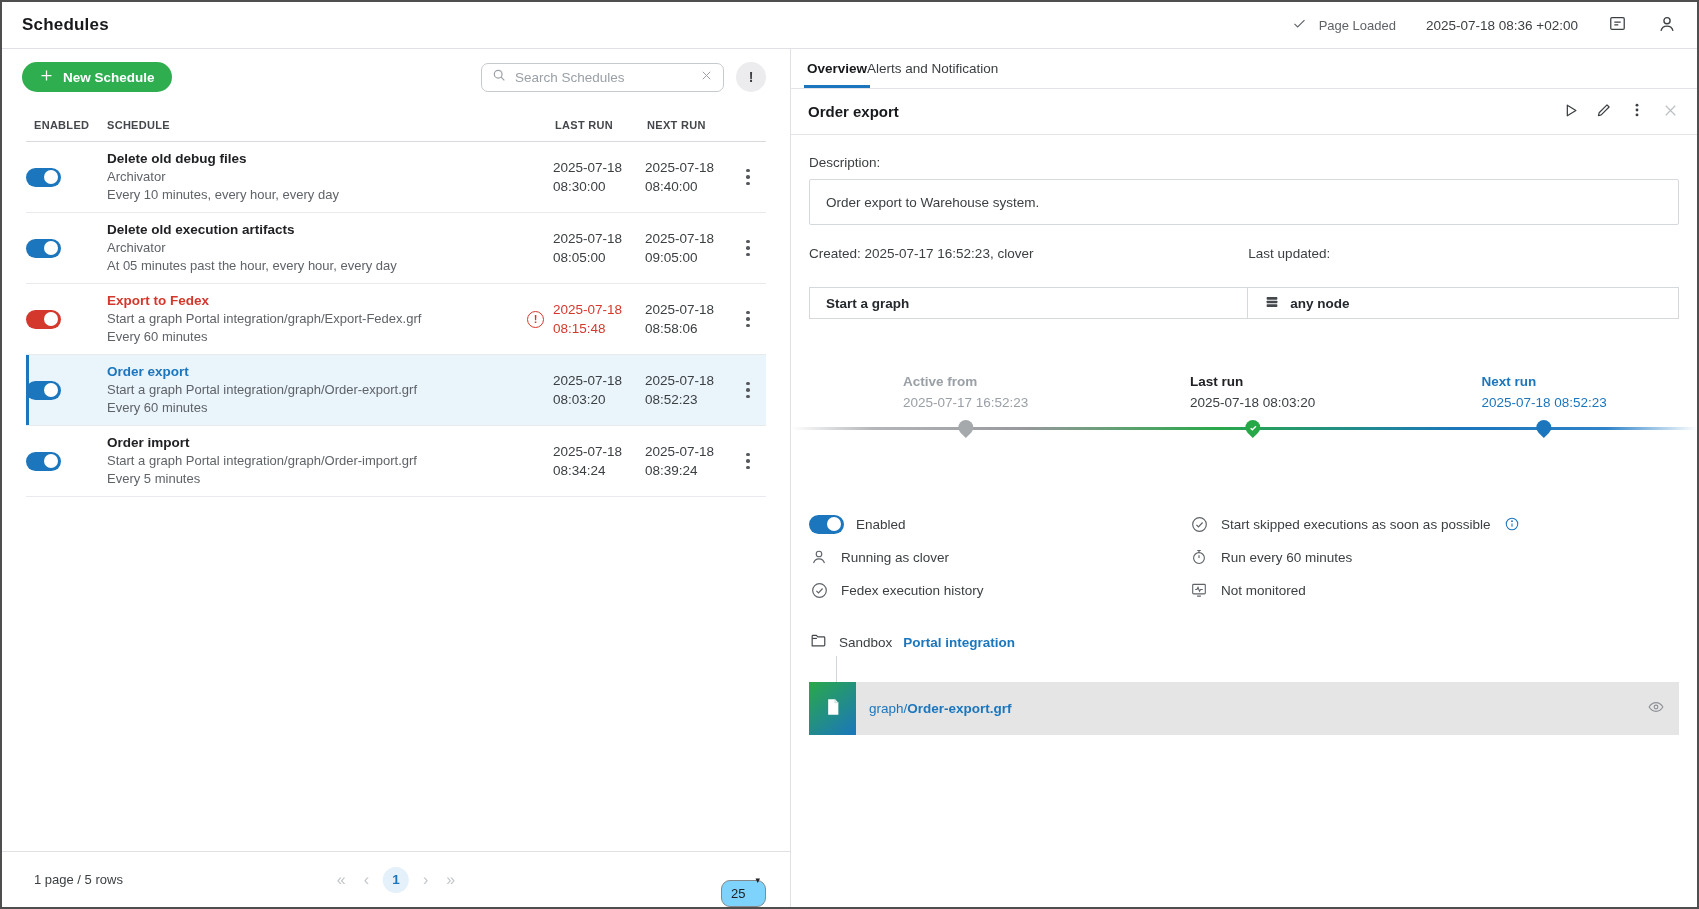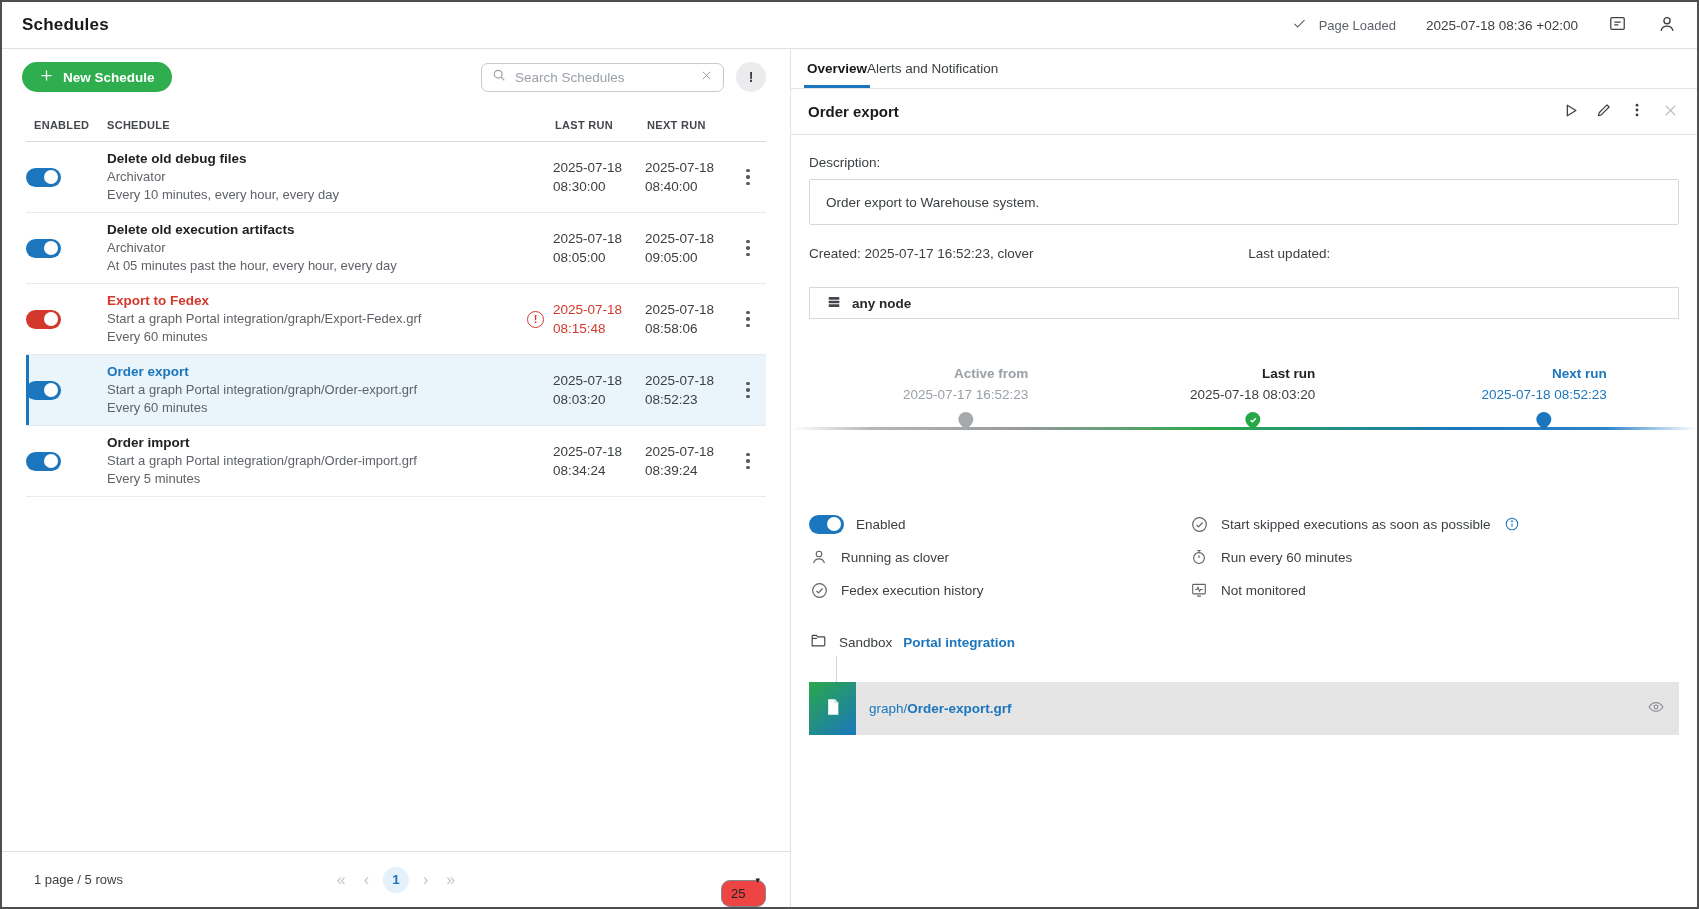--- a/index.html
+++ b/index.html
@@ -50,21 +50,21 @@
   .warn { width:17px; height:17px; border:1.5px solid #d4382c; border-radius:50%; color:#d4382c; font-size:11px; font-weight:bold; display:flex; align-items:center; justify-content:center; }
   .kebab { display:flex; flex-direction:column; gap:3px; align-items:center; background:none; border:none; cursor:pointer; padding:6px 8px; }
   .kebab i { width:3.6px; height:3.6px; border-radius:50%; background:#55585c; }
 
   .left-spacer { flex:1; }
   .left-footer { flex:0 0 45px; border-top:1px solid #dfe1e4; display:flex; align-items:center; padding:0 24px 0 32px; position:relative; font-size:13px; color:#3c4043; }
   .pager { position:absolute; left:50%; transform:translateX(-50%); display:flex; align-items:center; gap:10px; }
   .pg-arrow { background:none; border:none; cursor:pointer; color:#c3c6c9; font-size:16px; line-height:1; padding:2px 4px; font-family:inherit; }
   .pg-current { width:26px; height:26px; border-radius:50%; background:#e4f0fa; color:#1b76bd; font-weight:bold; font-size:13.5px; display:flex; align-items:center; justify-content:center; cursor:pointer; }
   .select-wrap { margin-left:auto; position:relative; }
-  .page-size { appearance:none; -webkit-appearance:none; width:45px; height:27px; border:1px solid #85898d; border-radius:9px; background:#ef4444; font-size:13px; color:#202124; padding:0 14px 0 9px; font-family:inherit; cursor:pointer;margin-top:28px; }
+  .page-size { appearance:none; -webkit-appearance:none; width:45px; height:27px; border:1px solid #85898d; border-radius:9px; background:#7dd3fc; font-size:13px; color:#202124; padding:0 14px 0 9px; font-family:inherit; cursor:pointer;margin-top:28px; }
   .select-wrap::after { content:"▾"; position:absolute; right:6px; top:50%; transform:translateY(-52%); font-size:9px; color:#202124; pointer-events:none; }
 
   
   .right-panel { flex:1; display:flex; flex-direction:column; min-width:0; }
   .tabs { flex:0 0 40px; display:flex; padding:0 16px; border-bottom:1px solid #e2e4e7; }
   .tab { display:flex; align-items:center; font-size:13.5px; color:#3c4043; position:relative; cursor:pointer; }
   .tab--active { color:#17191c; font-weight:bold; }
   .tab--active::after { content:""; position:absolute; left:-3px; right:-3px; bottom:0; height:3px; background:#1b76bd; }
   .detail-head { flex:0 0 46px; display:flex; align-items:center; padding:0 17px; border-bottom:1px solid #e2e4e7; }
   .detail-title { font-size:15px; font-weight:bold; color:#17191c; }
@@ -75,21 +75,21 @@
   .desc-box { border:1px solid #d6d9dc; border-radius:2px; height:46px; display:flex; align-items:center; padding:0 16px; font-size:13.5px; color:#3c4043; margin-bottom:21px; }
   .meta-row { display:flex; font-size:13.5px; color:#3c4043; margin-bottom:26px; }
   .meta-created { flex:0 0 50.5%; }
   .type-strip { display:flex; border:1px solid #d6d9dc; height:32px; margin-bottom:0; }
   .type-cell { display:flex; align-items:center; gap:10px; padding:0 16px; font-size:13.5px; font-weight:bold; color:#25282c; }
   .type-cell--graph { flex:0 0 50.5%; border-right:1px solid #d6d9dc; }
 
   .timeline { position:relative; height:74px; margin-top:38px; }
   .tl-line { position:absolute; left:-18px; right:-18px; bottom:1px; height:3px;
     background:linear-gradient(90deg, rgba(185,187,190,0) 0%, #b4b6b9 9%, #96989b 26%, #2aa84a 47%, #1b76bd 74%, #2f83c9 90%, rgba(205,226,244,0) 100%); }
-  .tl-col { position:absolute; top:8px; transform:translateX(-50%); text-align:right; }
+  .tl-col { position:absolute; top:16px; transform:translateX(-50%); text-align:left; }
   .tl-col--from { left:18%; }
   .tl-col--last { left:51%; }
   .tl-col--next { left:84.5%; }
   .tl-label { font-size:13.5px; font-weight:bold; line-height:17px; }
   .tl-date { font-size:13.5px; line-height:17px; margin-top:4px; }
   .tl-col--from .tl-label, .tl-col--from .tl-date { color:#9aa0a6; }
   .tl-col--last .tl-label { color:#202124; } .tl-col--last .tl-date { color:#3c4043; }
   .tl-col--next .tl-label, .tl-col--next .tl-date { color:#1b76bd; }
   .pin { width:15px; height:15px; margin:9px auto 0; border-radius:50% 50% 50% 0; transform:rotate(-45deg); position:relative; }
   .pin--gray { background:#a6a9ac; }
@@ -372,20 +372,23 @@
       <div class="detail-body">
         <div class="desc-label">Description:</div>
         <div class="desc-box">Order export to Warehouse system.</div>
 
         <div class="meta-row">
           <span class="meta-created">Created: 2025-07-17 16:52:23, clover</span>
           <span class="meta-updated">Last updated:</span>
         </div>
 
         <div class="type-strip">
+          <div class="type-cell type-cell--graph">
+            <span>Start a graph</span>
+          </div>
           <div class="type-cell">
             <span><svg width="16" height="16" viewBox="0 0 24 24" fill="#44474b">
                   <rect x="4" y="4.5" width="16" height="4" rx="1"></rect>
                   <rect x="4" y="10" width="16" height="4" rx="1"></rect>
                   <rect x="4" y="15.5" width="16" height="4" rx="1"></rect>
                 </svg></span>
             <span>any node</span>
           </div>
         </div>
 

